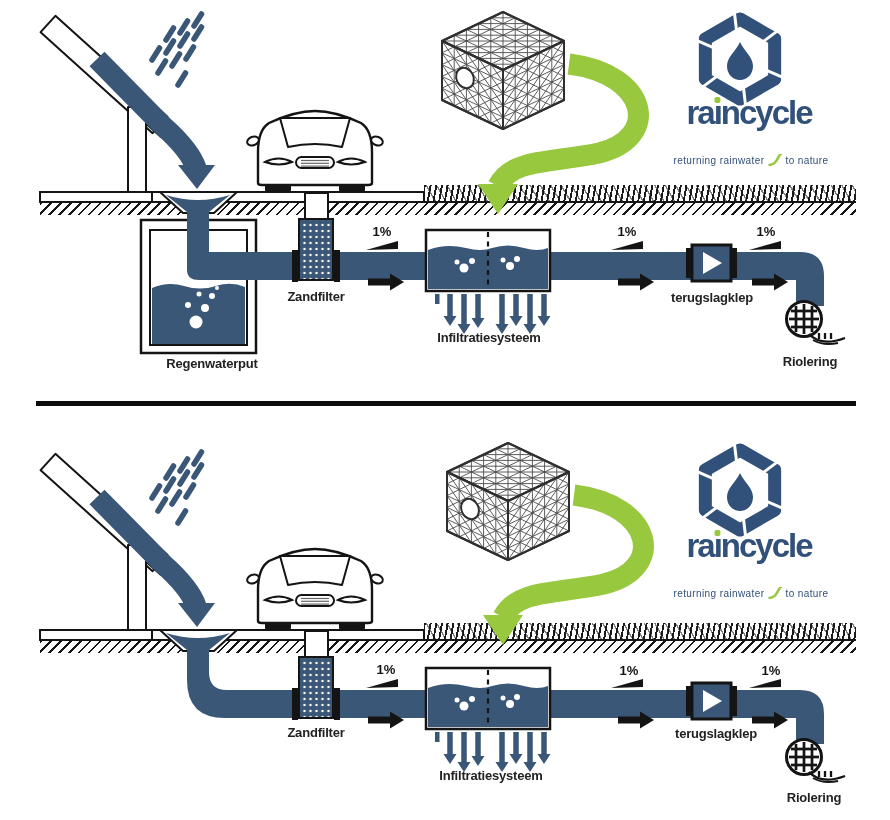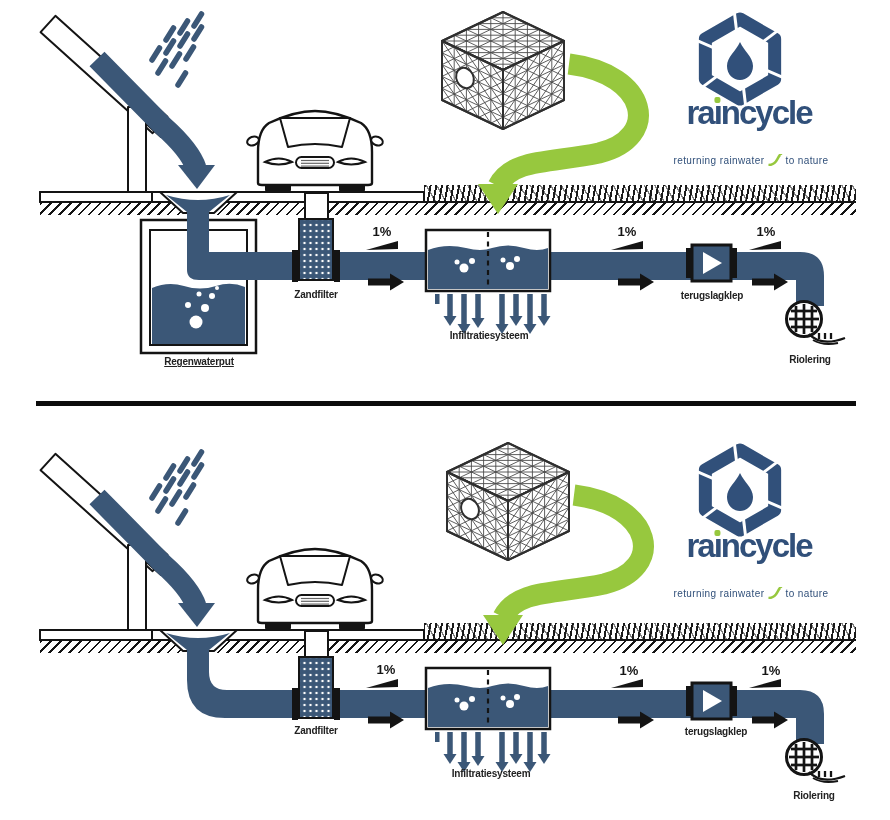--- a/index.html
+++ b/index.html
@@ -8,21 +8,21 @@
   .stage svg{position:absolute;left:0;top:0;z-index:2;}
   .ground{position:absolute;z-index:1;}
   .hatch{background:repeating-linear-gradient(135deg,#141414 0 1.7px,transparent 1.7px 7px);
          border-top:2px solid #141414;}
   .grass{background:repeating-linear-gradient(100deg,#1a1a1a 0 1.9px,transparent 1.9px 5.6px),
                     repeating-linear-gradient(60deg,rgba(20,20,20,.55) 0 1.4px,transparent 1.4px 9px);}
   .sandbox{position:absolute;z-index:3;box-sizing:border-box;border:2.5px solid #141414;
            background-color:#3b5777;
            background-image:radial-gradient(circle,#ffffff 1.4px,rgba(255,255,255,0) 1.6px);
            background-size:6px 6px;background-position:1.5px 2px;}
-  .lbl{position:absolute;transform:translateX(-50%);font-weight:bold;font-size:10px;
+  .lbl{position:absolute;transform:translateX(-50%);font-weight:bold;font-size:13px;
        letter-spacing:-.2px;color:#222;white-space:nowrap;z-index:6;}
   .pct{position:absolute;transform:translateX(-50%);font-weight:bold;font-size:13px;
        color:#141414;white-space:nowrap;z-index:6;}
   .wordmark{position:absolute;transform:translateX(-50%);z-index:6;color:#31507a;
             font-weight:bold;font-size:33px;letter-spacing:-2px;line-height:1;white-space:nowrap;text-align:center;}
   .iwrap{position:relative;display:inline-block;}
   .idot{position:absolute;left:50%;transform:translateX(-50%);top:1px;width:6px;height:6px;
         border-radius:2px;background:#97c83e;}
   .tagline{position:absolute;transform:translateX(-50%);z-index:6;color:#31507a;
            font-size:10px;letter-spacing:.4px;white-space:nowrap;display:flex;
@@ -483,21 +483,21 @@
           <path d="M740,473 C744,482 753,488 753,497 C753,505.5 746.8,511 740,511 C733.2,511 727,505.5 727,497 C727,488 736,482 740,473 Z" fill="#31507a"></path>
         </g>
       </g>
     </svg>
 
   <div class="sandbox" style="left:298px;top:218px;width:36px;height:63px;"></div>
   <div class="sandbox" style="left:298px;top:656px;width:36px;height:63px;"></div>
 
   <div class="divider" style="left:36px;top:401px;width:820px;height:5px;"></div>
 
-  <div class="lbl" style="left:199px;top:356px;text-decoration:underline;">Regenwaterput</div>
+  <div class="lbl" style="left:212px;top:356px;">Regenwaterput</div>
   <div class="lbl" style="left:316px;top:289px;">Zandfilter</div>
   <div class="lbl" style="left:489px;top:330px;">Infiltratiesysteem</div>
   <div class="lbl" style="left:712px;top:290px;">terugslagklep</div>
   <div class="lbl" style="left:810px;top:354px;">Riolering</div>
   <div class="pct" style="left:382px;top:224px;">1%</div>
   <div class="pct" style="left:627px;top:224px;">1%</div>
   <div class="pct" style="left:766px;top:224px;">1%</div>
 
   <div class="lbl" style="left:316px;top:725px;">Zandfilter</div>
   <div class="lbl" style="left:491px;top:768px;">Infiltratiesysteem</div>

